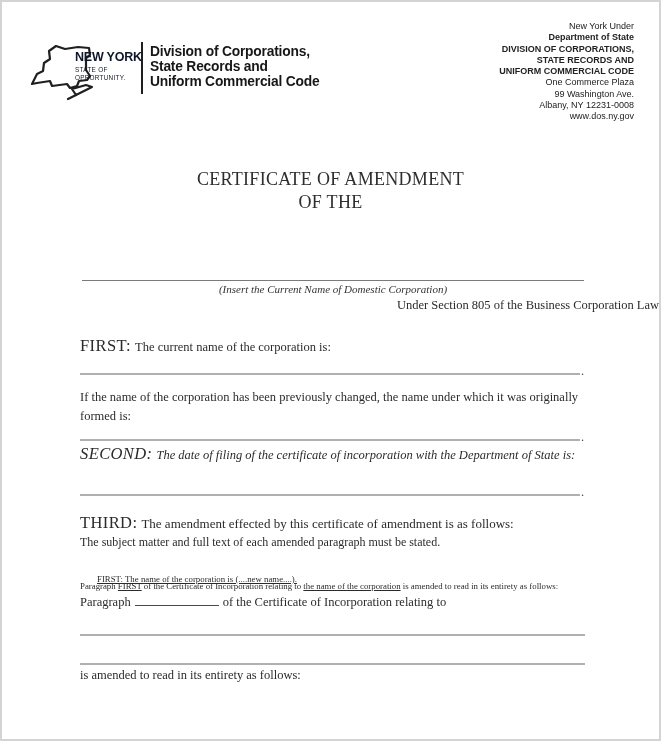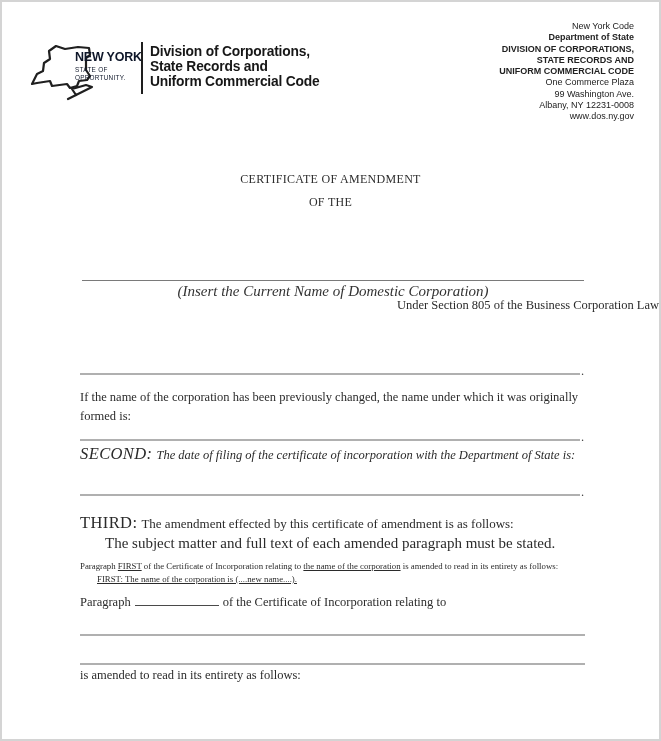--- a/index.html
+++ b/index.html
@@ -15,47 +15,47 @@
   .brand{font-size:12.5px;font-weight:bold;letter-spacing:-0.2px;white-space:nowrap;}
   .tagline{font-size:6.4px;letter-spacing:0.3px;line-height:7.6px;margin-top:2px;white-space:nowrap;}
   .logo-divider{position:absolute;left:115px;top:6px;width:2px;height:52px;background:#1e1e1e;}
   .division{position:absolute;left:124px;top:8px;font-family:"Liberation Sans",sans-serif;
     font-weight:bold;font-size:13.8px;line-height:15.2px;color:#171717;letter-spacing:-0.2px;white-space:nowrap;}
   .address{position:absolute;top:19px;right:25px;text-align:right;
     font-family:"Liberation Sans",sans-serif;font-size:9px;line-height:11.3px;color:#222;}
   .address .b{font-weight:bold;}
   
   .title{position:absolute;left:0;right:0;top:166px;text-align:center;
-    font-size:12px;line-height:23px;color:#2e2e2e;letter-spacing:0.3px;}
+    font-size:18px;line-height:23px;color:#2e2e2e;letter-spacing:0.3px;}
   
   .name-line{position:absolute;left:80px;top:268px;width:502px;height:10px;border-bottom:1px solid #7a7a7a;}
   .caption{position:absolute;left:80px;top:281px;width:502px;text-align:center;
-    font-style:italic;font-size:15px;color:#333;}
+    font-style:italic;font-size:11px;color:#333;}
   .law{position:absolute;left:0;right:0;top:296px;text-align:right;font-size:12.5px;}
   
   .section{position:absolute;left:78px;white-space:nowrap;}
   .sec-label{font-size:16.5px;letter-spacing:0.4px;}
   .sec-text{font-size:12.5px;}
   #sec-first{top:334px;}
   #sec-second{top:442px;font-style:italic;}
   #sec-third{top:511px;}
   #sec-third .sec-text{font-size:13px;}
   .prev{position:absolute;left:78px;top:386px;width:505px;font-size:12.5px;line-height:19px;}
   
   .rule-row{position:absolute;left:78px;white-space:nowrap;font-size:12.5px;color:#444;}
   .rule{display:inline-block;width:500px;height:8px;border-bottom:2px solid #b0b0b0;}
   .rule.wide{width:505px;}
   .dot{margin-left:1px;}
   #rule1{top:362px;} #rule2{top:428px;} #rule3{top:483px;}
   #ruleA{top:623px;} #ruleB{top:652px;}
   
   .note{position:absolute;left:78px;white-space:nowrap;font-size:9px;color:#2b2b2b;}
-  #note1{top:533px;font-size:15px;margin-left:25px;}
+  #note1{top:533px;font-size:12px;}
   #note2{top:546px;}
-  #note3{top:559px;font-size:8.8px;}
+  #note3{top:579px;font-size:8.8px;}
   #example{top:572px;left:95px;font-size:8.8px;text-decoration:underline;}
   .u{text-decoration:underline;}
   
   .para-fill{position:absolute;left:78px;top:592px;font-size:12.5px;white-space:nowrap;}
   .blank{display:inline-block;width:84px;height:11px;border-bottom:1px solid #4a4a4a;margin:0 4px;}
   .closing{position:absolute;left:78px;top:666px;font-size:12.5px;}
 </style>
 </head>
 <body>
 
@@ -76,40 +76,44 @@
     </div>
     <div class="logo-divider"></div>
     <div class="division">
       <div>Division of Corporations,</div>
       <div>State Records and</div>
       <div>Uniform Commercial Code</div>
     </div>
   </div>
 
   <div class="address">
-    <div>New York Code</div>
+    <div>New York Under</div>
     <div class="b">Department of State</div>
     <div class="b">DIVISION OF CORPORATIONS,</div>
     <div class="b">STATE RECORDS AND</div>
     <div class="b">UNIFORM COMMERCIAL CODE</div>
     <div>One Commerce Plaza</div>
     <div>99 Washington Ave.</div>
     <div>Albany, NY 12231-0008</div>
     <div>www.dos.ny.gov</div>
   </div>
 
   <div class="title">
     <div>CERTIFICATE OF AMENDMENT</div>
     <div>OF THE</div>
   </div>
 
   <div class="name-line"></div>
   <div class="caption">(Insert the Current Name of Domestic Corporation)</div>
   <div class="law">Under Section 805 of the Business Corporation Law</div>
 
+  <div class="section" id="sec-first">
+    <span class="sec-label">FIRST:</span>
+    <span class="sec-text">The current name of the corporation is:</span>
+  </div>
   <div class="rule-row" id="rule1"><span class="rule"></span><span class="dot">.</span></div>
 
   <div class="prev">If the name of the corporation has been previously changed, the name under which it was originally formed is:</div>
   <div class="rule-row" id="rule2"><span class="rule"></span><span class="dot">.</span></div>
 
   <div class="section" id="sec-second">
     <span class="sec-label">SECOND:</span>
     <span class="sec-text">The date of filing of the certificate of incorporation with the Department of State is:</span>
   </div>
   <div class="rule-row" id="rule3"><span class="rule"></span><span class="dot">.</span></div>

